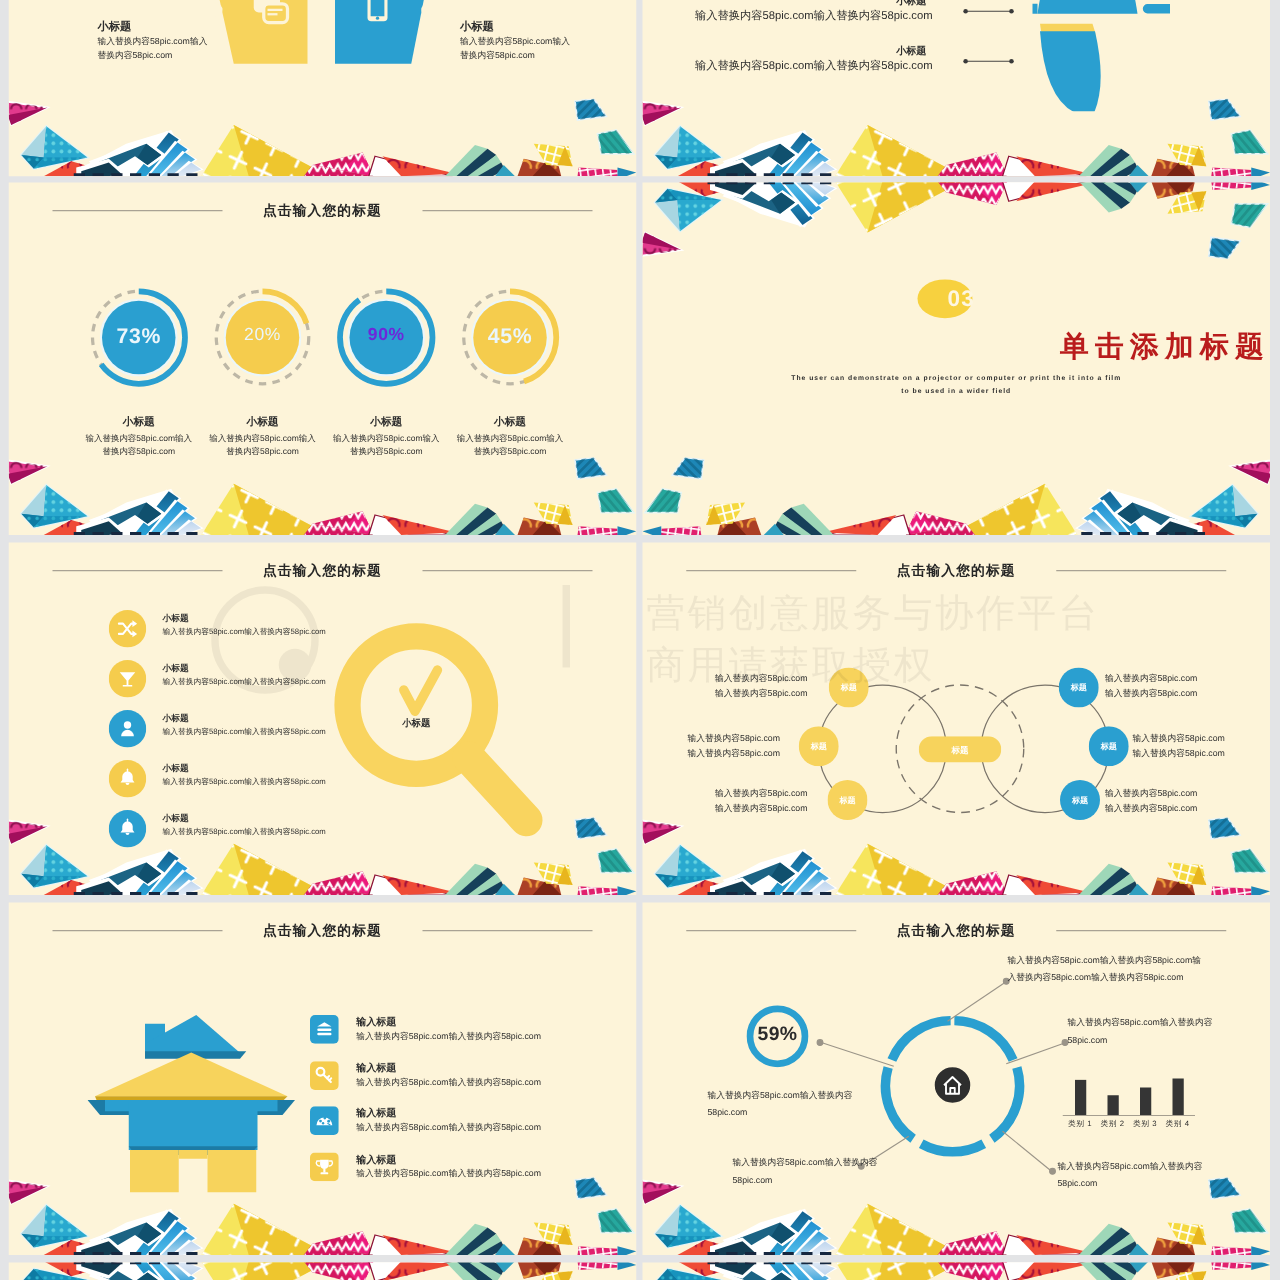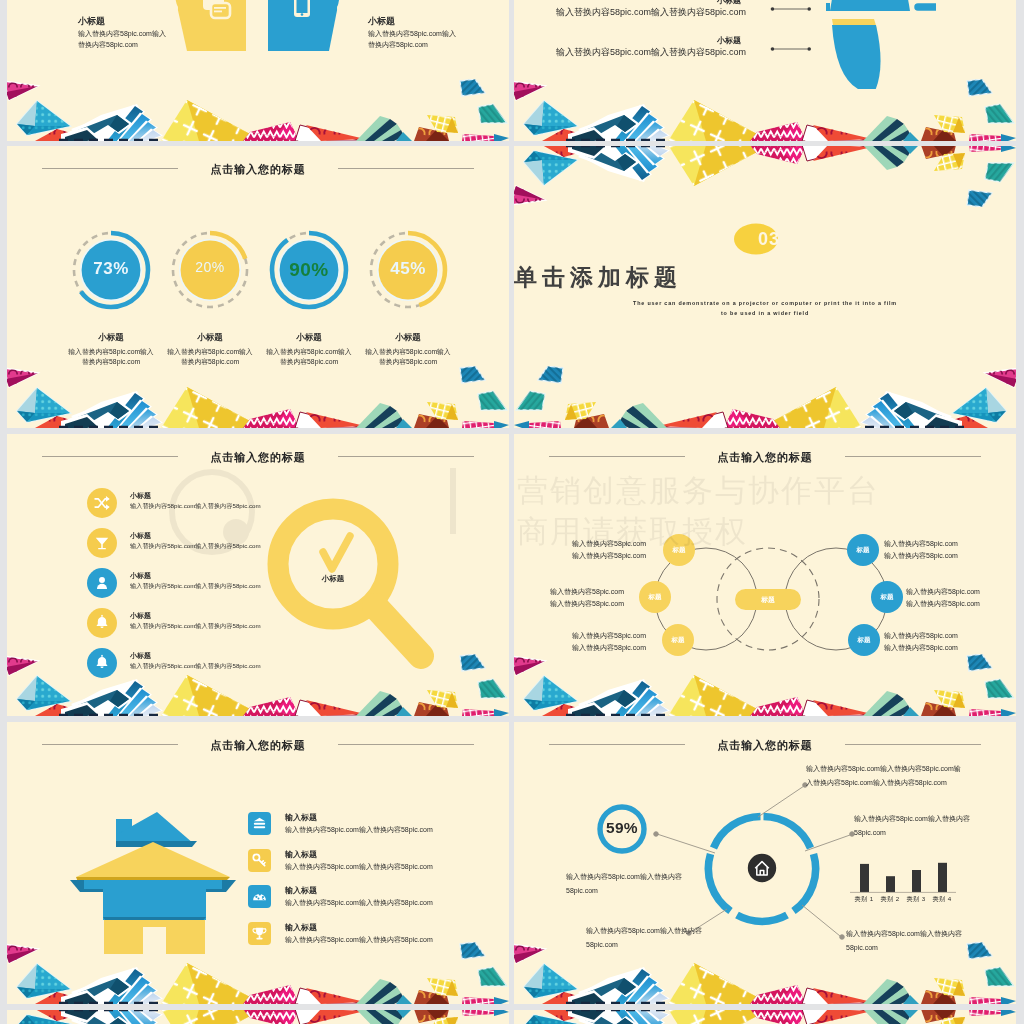--- a/index.html
+++ b/index.html
@@ -381,21 +381,21 @@
       <div class="abs" style="left:144px;top:186px;width:118px;">
         <div class="abs ttl" style="left:0px;top:0px;width:118px;text-align:center;font-size:8.5px;line-height:11px;">小标题</div>
         <div class="abs bdy" style="left:13px;top:15px;width:92px;text-align:center;font-size:6.8px;line-height:10px;">输入替换内容58pic.com输入替换内容58pic.com</div>
       </div>
       <svg class="abs" style="left:254px;top:76px;width:96px;height:96px" viewBox="0 0 96 96">
         <circle cx="48" cy="48" r="37" fill="none" stroke="#bdb7a6" stroke-width="2.6" stroke-dasharray="6 5"></circle>
         <circle cx="48" cy="48" r="37" fill="none" stroke="#2a9fd0" stroke-width="4.6" stroke-dasharray="209.23 23.25" transform="rotate(-90 48 48)"></circle>
         <circle cx="48" cy="48" r="30.2" fill="none" stroke="#eaf6fb" stroke-width="1.6"></circle>
         <circle cx="48" cy="48" r="29.4" fill="#2a9fd0"></circle>
       </svg>
-      <div class="abs" style="left:254px;top:113px;width:96px;text-align:center;color:#15803d;font-size:19px;font-weight:bold;letter-spacing:.5px;">90%</div>
+      <div class="abs" style="left:254px;top:113px;width:96px;text-align:center;color:#6d28d9;font-size:14px;font-weight:bold;letter-spacing:.5px;">90%</div>
       <div class="abs" style="left:243px;top:186px;width:118px;">
         <div class="abs ttl" style="left:0px;top:0px;width:118px;text-align:center;font-size:8.5px;line-height:11px;">小标题</div>
         <div class="abs bdy" style="left:13px;top:15px;width:92px;text-align:center;font-size:6.8px;line-height:10px;">输入替换内容58pic.com输入替换内容58pic.com</div>
       </div>
       <svg class="abs" style="left:353px;top:76px;width:96px;height:96px" viewBox="0 0 96 96">
         <circle cx="48" cy="48" r="37" fill="none" stroke="#bdb7a6" stroke-width="2.6" stroke-dasharray="6 5"></circle>
         <circle cx="48" cy="48" r="37" fill="none" stroke="#f5cc4d" stroke-width="4.6" stroke-dasharray="104.62 127.86" transform="rotate(-90 48 48)"></circle>
         <circle cx="48" cy="48" r="30.2" fill="none" stroke="#eaf6fb" stroke-width="1.6"></circle>
         <circle cx="48" cy="48" r="29.4" fill="#f5cc4d"></circle>
       </svg>
@@ -542,21 +542,21 @@
  <path d="M453 2 L468 0 L478 14 L455 17 Z" fill="#1d87b7" stroke="#e6f4fa" stroke-width="1.4"></path>
  <path d="M453 2 L468 0 L478 14 L455 17 Z" fill="url(#pHatchB)"></path>
 </g>
 </svg>
     </div>
 <div class="slide" style="left:514px;top:146px;">
       <svg class="abs" style="left:218px;top:76px;width:48px;height:34px" viewBox="0 0 48 34">
         <ellipse cx="24" cy="17" rx="22" ry="15.5" fill="#f7d13f"></ellipse>
       </svg>
       <div class="abs" style="left:218px;top:82px;width:48px;text-align:right;font-size:18px;font-weight:bold;color:#fdf6e2;letter-spacing:1px;line-height:22px;">03</div>
-      <div class="abs" style="left:0;top:116px;width:502px;text-align:left;font-size:23px;font-weight:bold;color:#404040;letter-spacing:5px;">单击添加标题</div>
+      <div class="abs" style="left:0;top:116px;width:502px;text-align:right;font-size:23px;font-weight:bold;color:#b91c1c;letter-spacing:5px;">单击添加标题</div>
       <div class="abs bdy" style="left:61px;top:152px;width:380px;text-align:center;font-size:5.4px;line-height:11px;letter-spacing:.82px;font-weight:bold;">The user can demonstrate on a projector or computer or print the it into a film</div>
       <div class="abs bdy" style="left:61px;top:162px;width:380px;text-align:center;font-size:5.4px;line-height:11px;letter-spacing:.82px;font-weight:bold;">to be used in a wider field</div>
       <svg class="bandmirror" viewBox="0 0 502 62" preserveAspectRatio="none">
         <defs>
 <pattern id="pDots" width="6.5" height="6.5" patternUnits="userSpaceOnUse">
             <circle cx="3.2" cy="3.2" r="1.5" fill="#6fdbe4" opacity=".85"></circle>
           </pattern>
 <pattern id="pDots2" width="6.5" height="6.5" patternUnits="userSpaceOnUse">
             <circle cx="3.2" cy="3.2" r="1.4" fill="#2fb4cf" opacity=".9"></circle>
           </pattern>

